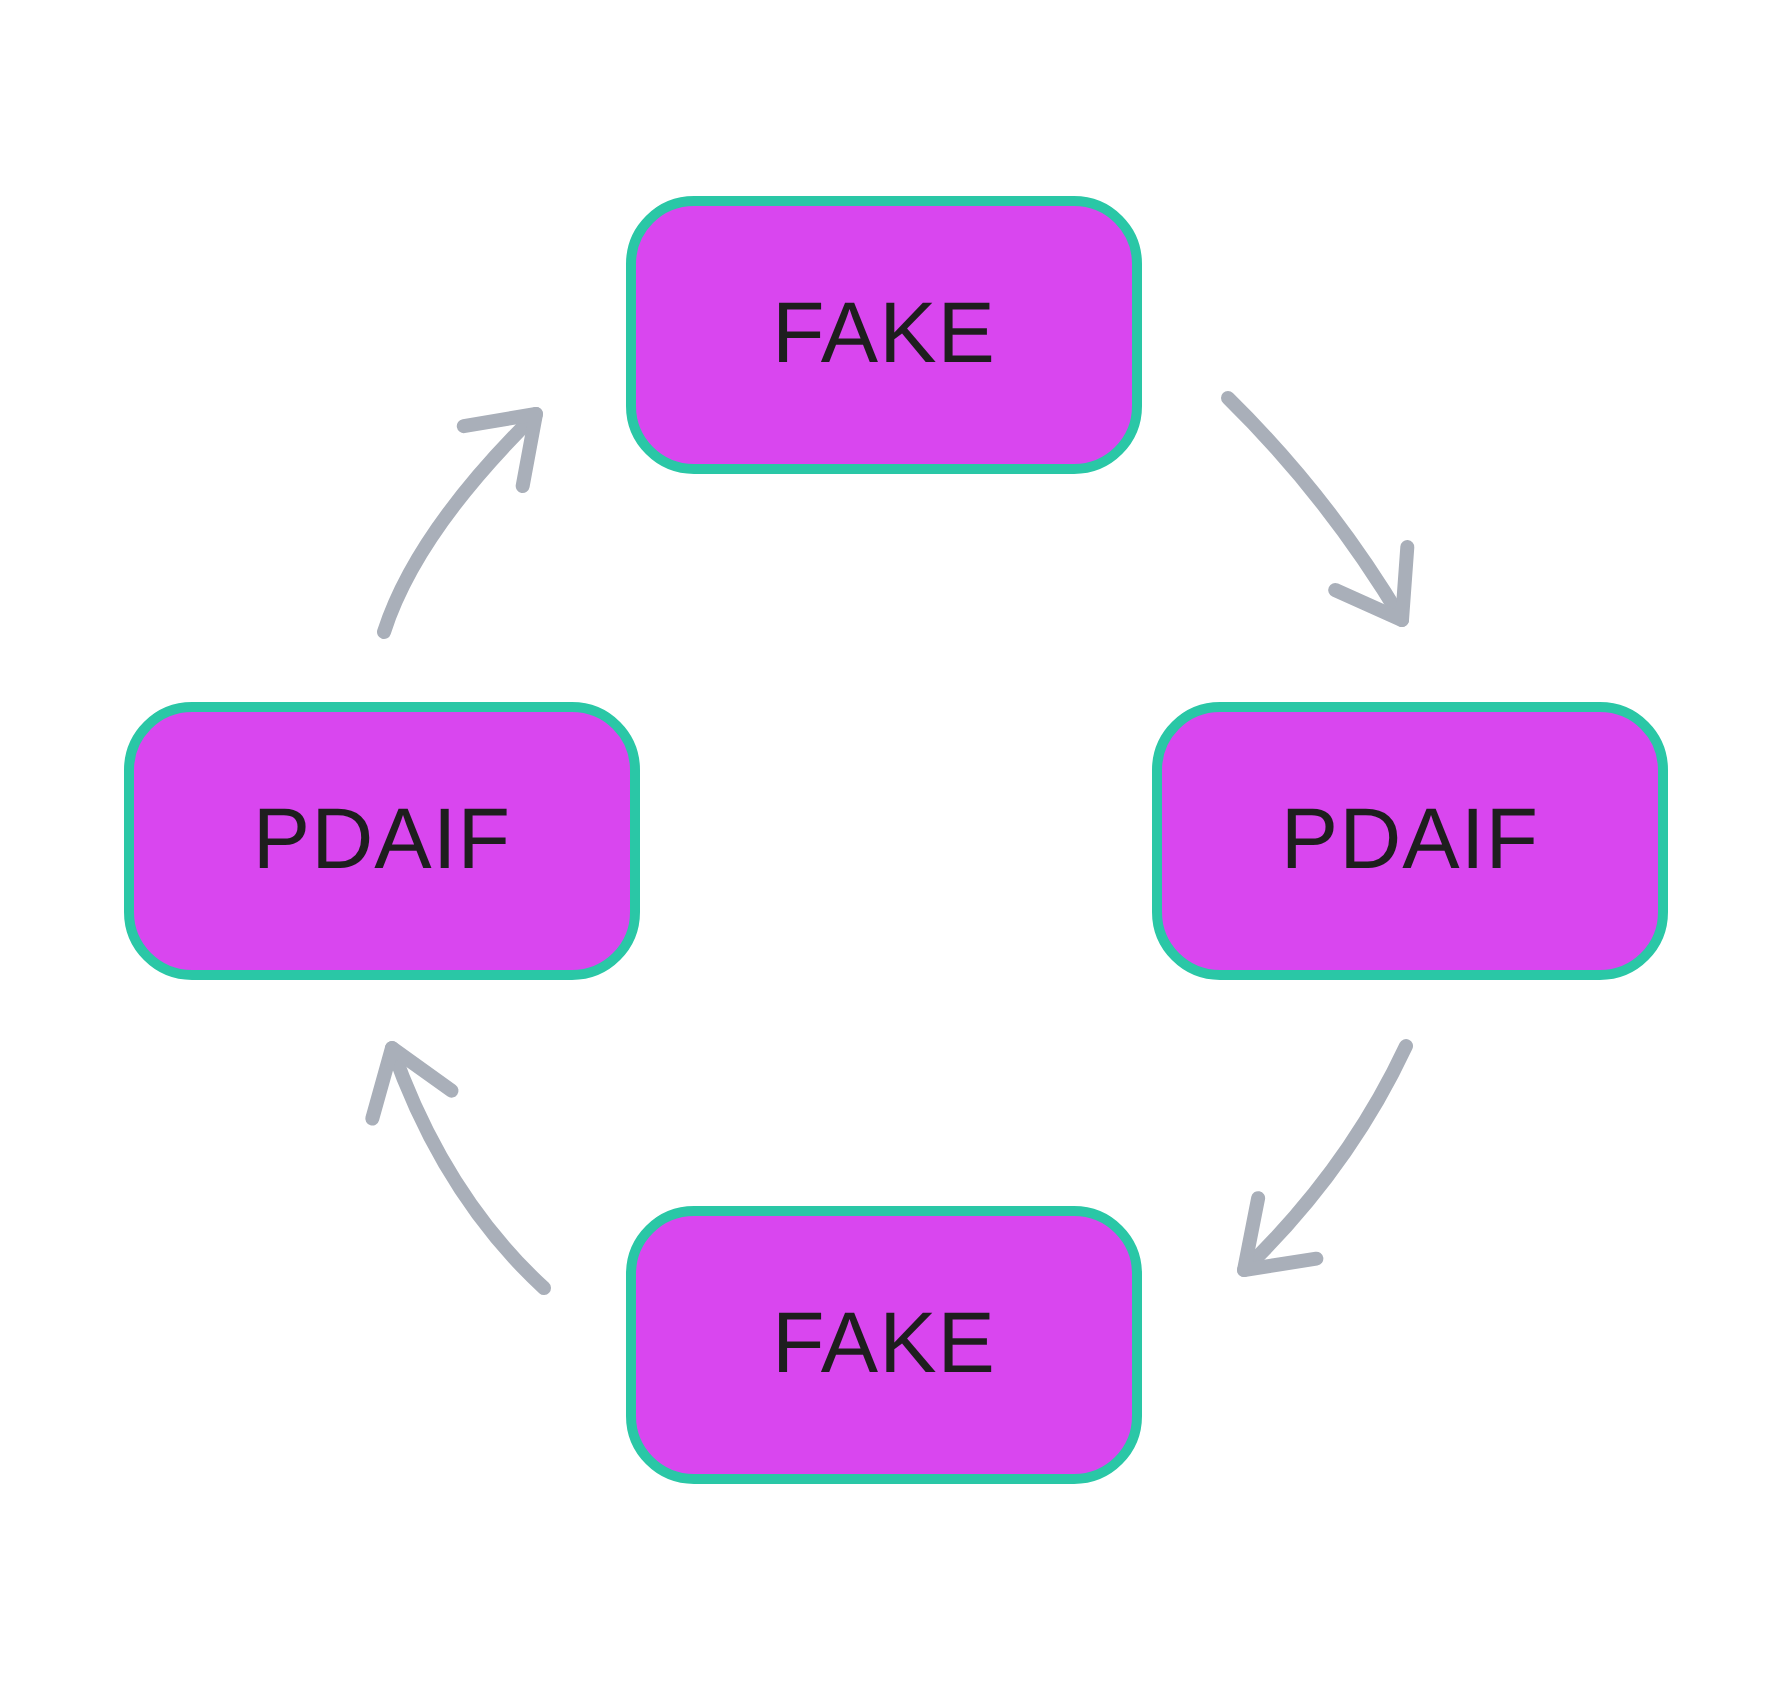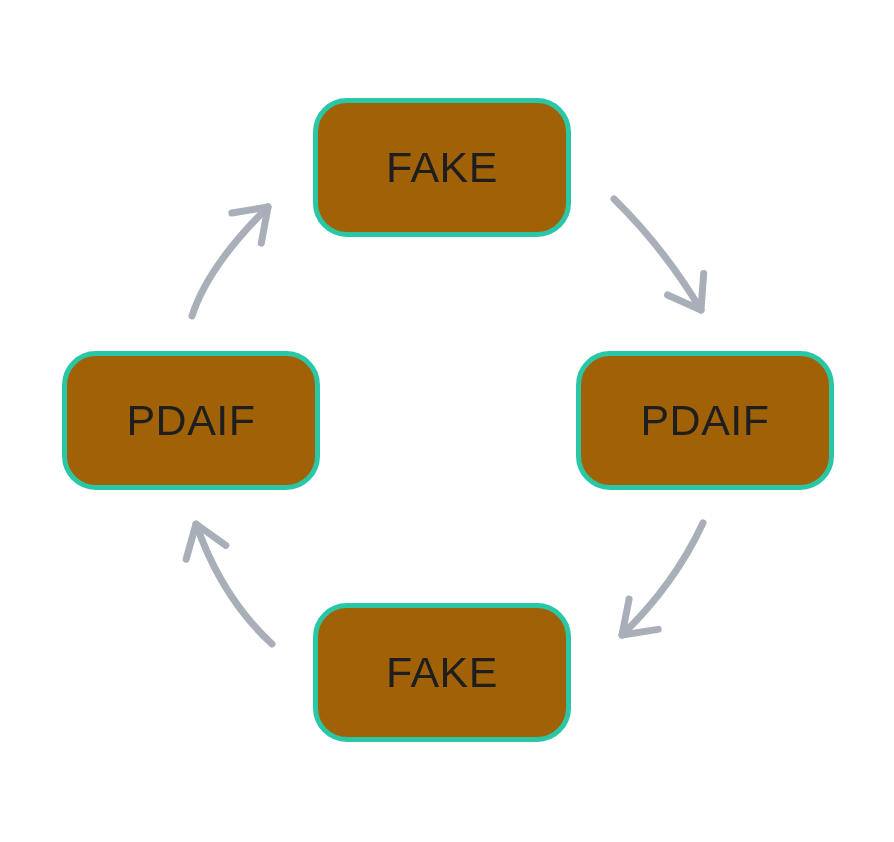--- a/index.html
+++ b/index.html
@@ -18,21 +18,21 @@
     position: absolute;
     left: 0; top: 0;
     width: 894px;
     height: 842px;
   }
   .node {
     position: absolute;
     width: 258px;
     height: 139px;
     box-sizing: border-box;
-    background: #a16207;
+    background: #d946ef;
     border: 5px solid var(--node-border, #2AC7A6);
     border-radius: 34px;
     display: flex;
     align-items: center;
     justify-content: center;
   }
   .node-label {
     font-size: 43px;
     letter-spacing: 0.5px;
     color: var(--label, #1E1E1E);

